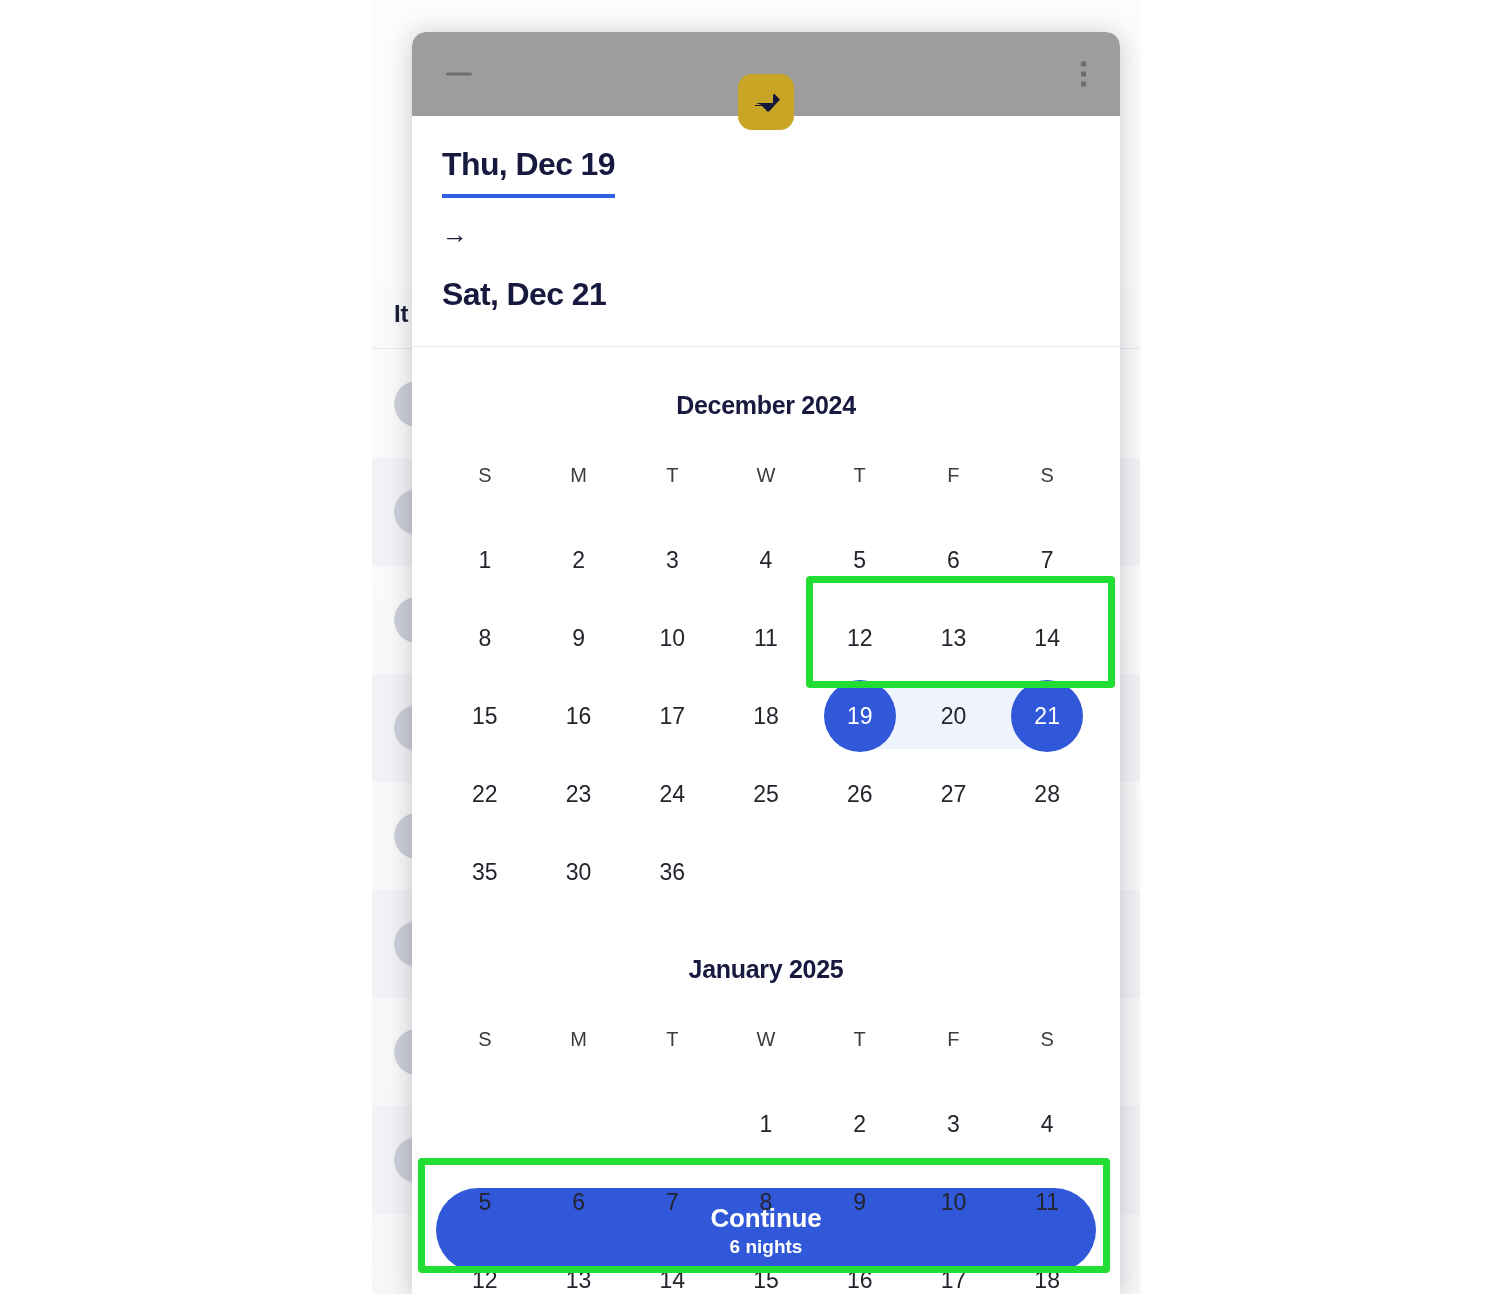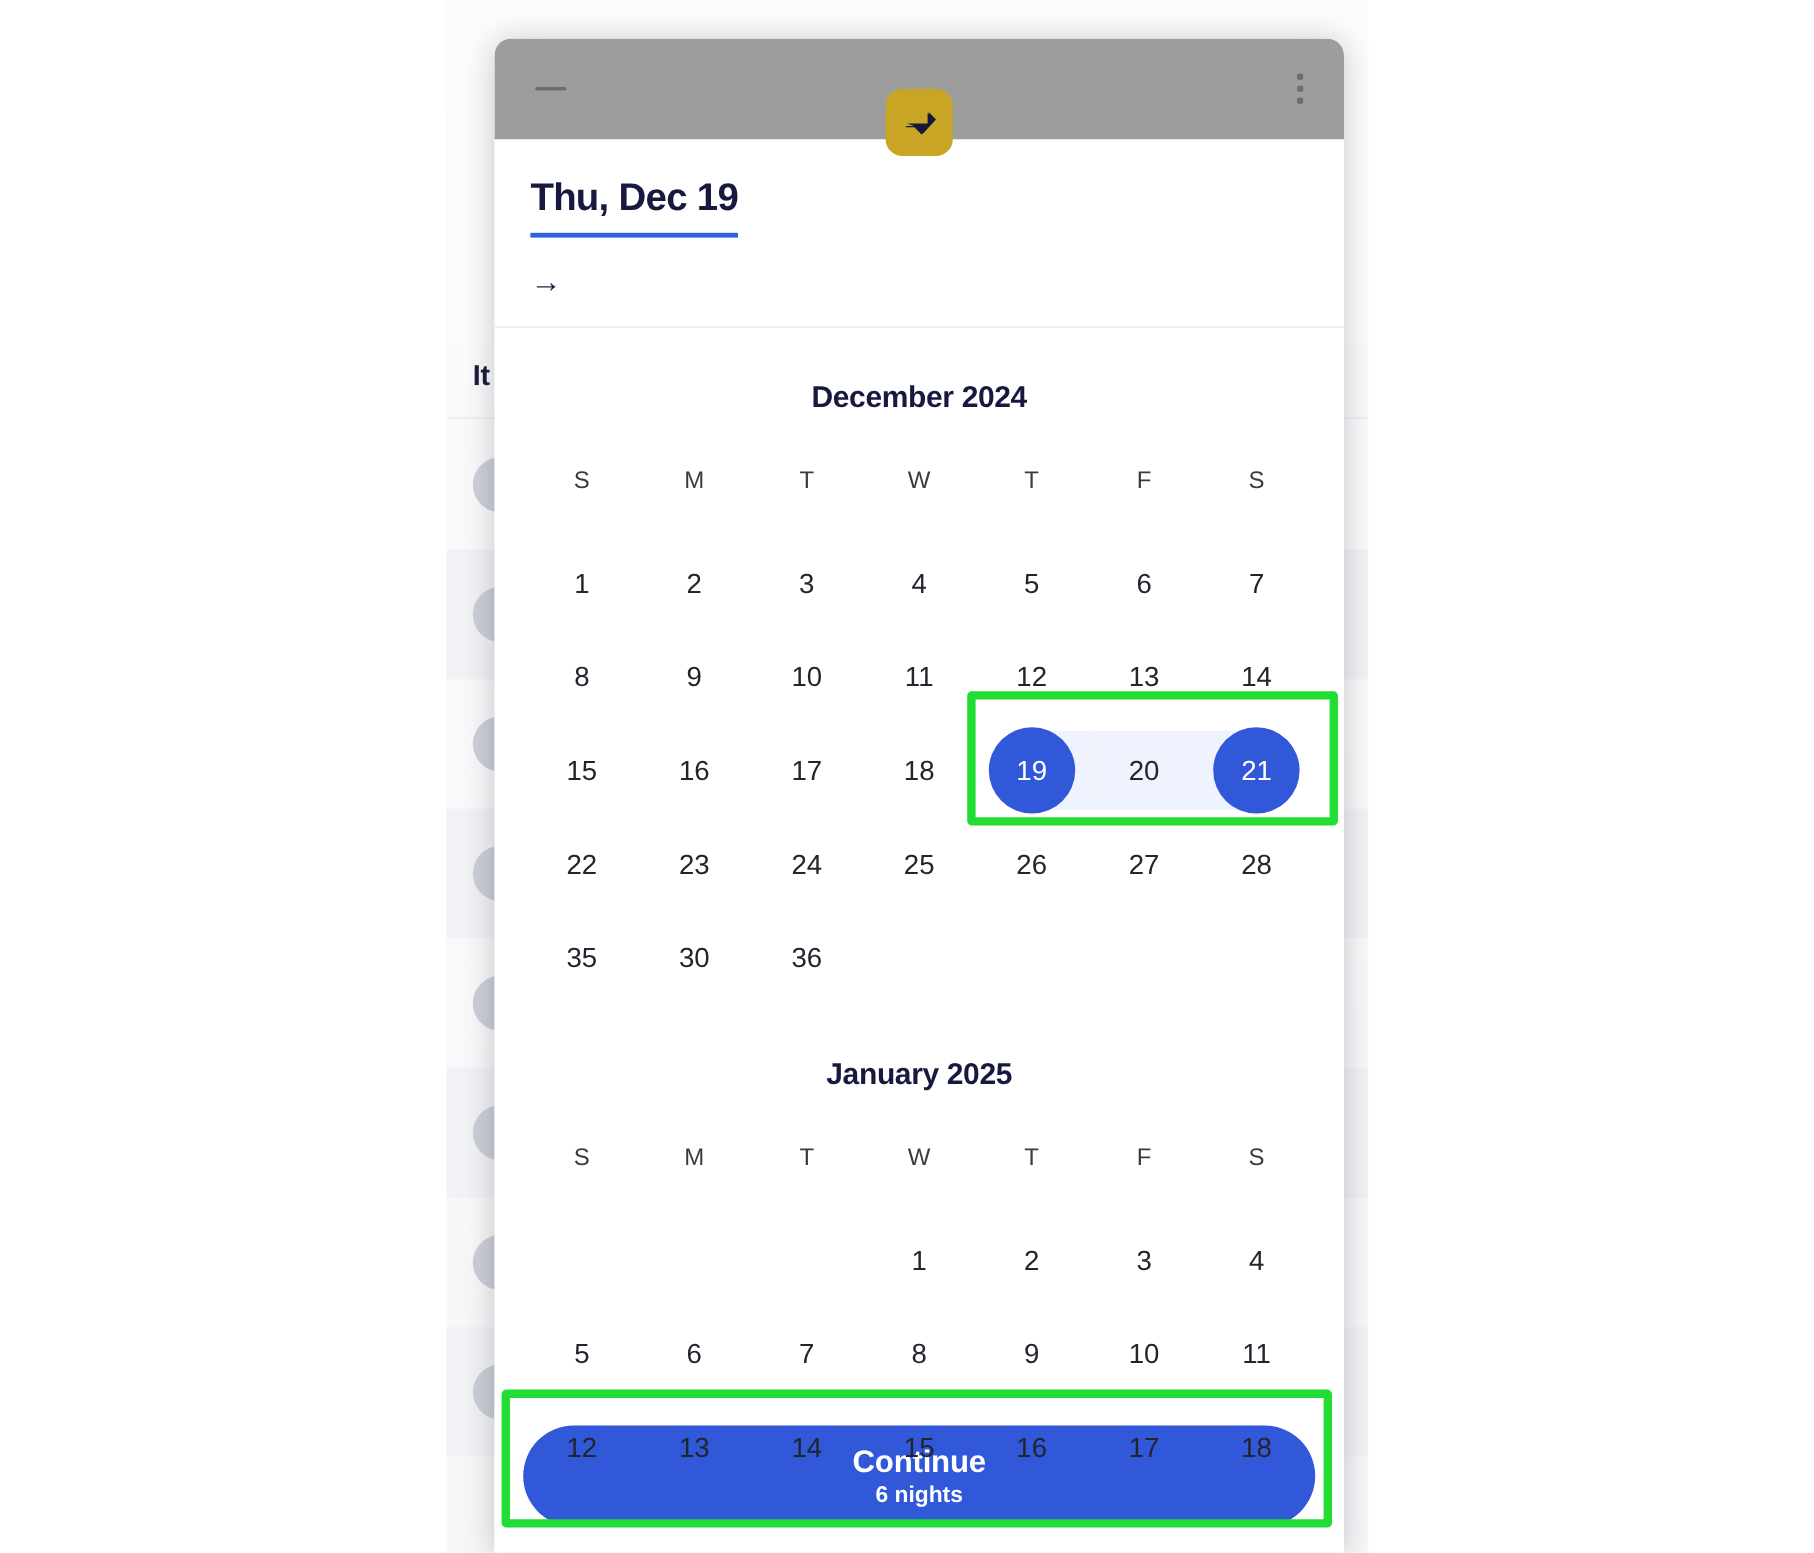--- a/index.html
+++ b/index.html
@@ -207,20 +207,21 @@
         <i></i>
           <i></i>
           <i></i>
       </div>
     </div>
 
 
     <div class="range-bar">
       <div class="range-tab active">Thu, Dec 19</div>
       <div class="range-arrow">→</div>
+      <div class="range-tab">Sat, Dec 21</div>
     </div>
 
     <div class="cal-scroll">
       <div id="months-host">
           <div class="cal-month">
             <div class="cal-title">December 2024</div>
             <div class="cal-grid">
               <div class="dow">S</div>
               <div class="dow">M</div>
               <div class="dow">T</div>

